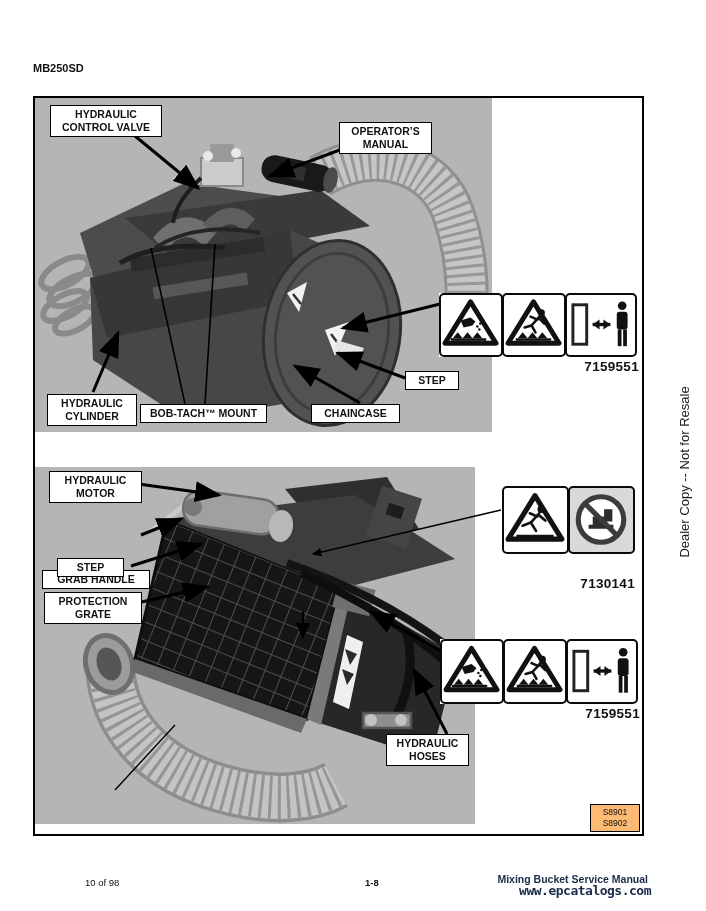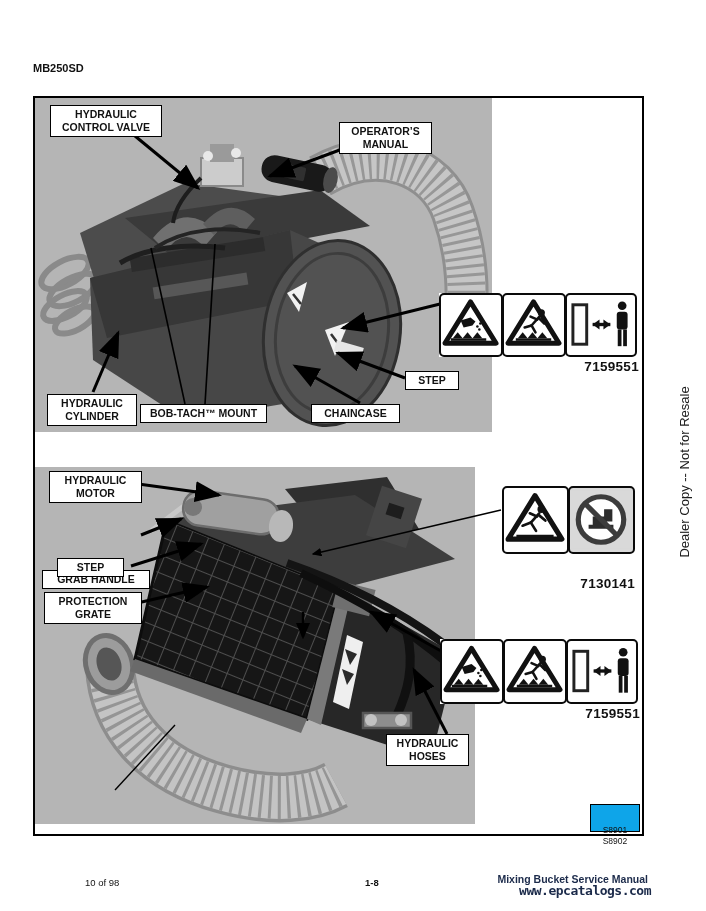--- a/index.html
+++ b/index.html
@@ -22,22 +22,22 @@
   .callout{
     position:absolute;background:#fff;border:1.4px solid #000;
     font-size:10.5px;font-weight:bold;line-height:13px;text-align:center;
     padding:2px 4px;white-space:pre-line;box-sizing:border-box;
   }
   .decal{position:absolute;display:flex;background:#fff;}
   .decal .panel{background:#fff;border:2.4px solid #0a0a0a;border-radius:5px;box-sizing:border-box;}
   .decal .panel + .panel{margin-left:-1px;}
   .decal-num{position:absolute;font-size:13.5px;font-weight:bold;text-align:right;letter-spacing:.3px;}
   .sbox{
-    position:absolute;border:1.6px solid #000;background:#0ea5e9;font-size:8.5px;line-height:10.5px;
-    text-align:center;white-space:pre-line;box-sizing:border-box;padding-top:20px;
+    position:absolute;border:1.6px solid #000;background:#fdba74;font-size:8.5px;line-height:10.5px;
+    text-align:center;white-space:pre-line;box-sizing:border-box;padding-top:2px;
   }
 
   .side-note{
     position:absolute;top:472px;left:684px;transform:translate(-50%,-50%) rotate(-90deg);
     white-space:nowrap;font-size:13px;color:#1a1a1a;
   }
 
   .foot-pages{position:absolute;left:85px;top:877px;font-size:9.5px;}
   .foot-section{position:absolute;left:327px;top:877px;font-size:9.5px;font-weight:bold;margin-left:38px;}
   .foot-title{position:absolute;right:58px;top:873px;font-size:10.5px;font-weight:bold;color:#1b2a4a;}

